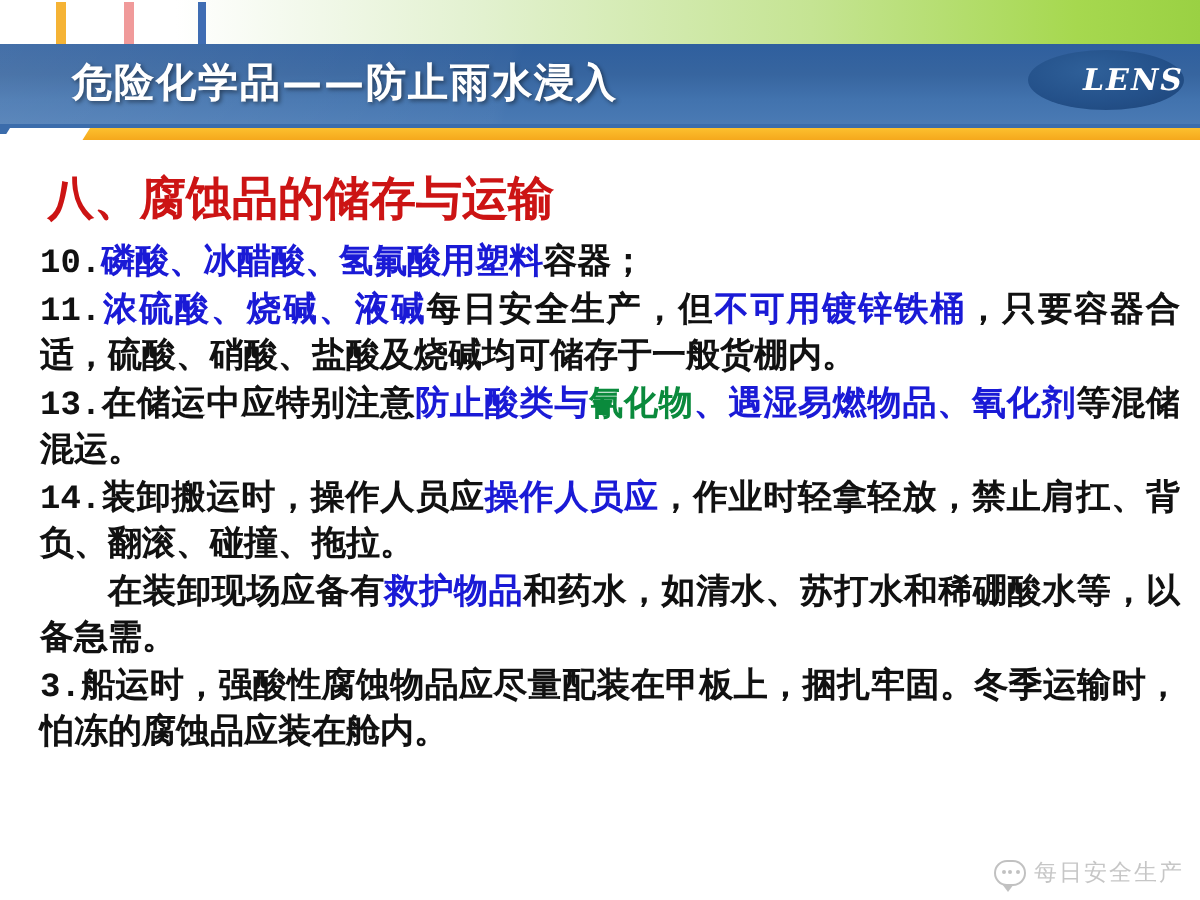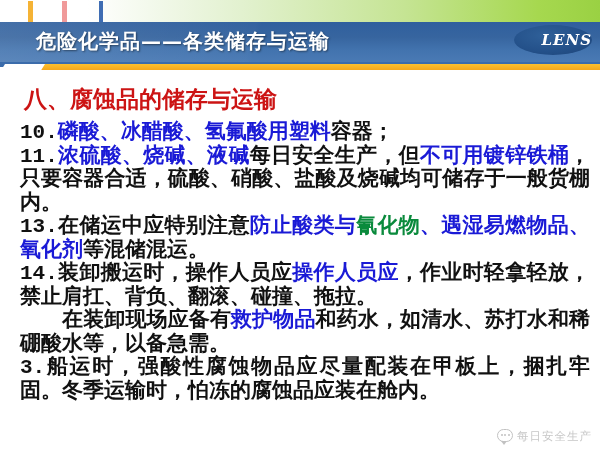--- a/index.html
+++ b/index.html
@@ -75,34 +75,34 @@
   .content{
     position:absolute; left:0; top:78px; width:600px; height:372px;font-family:Liberation Mono, monospace;
   }
   .heading{
     padding:6px 0 2px 24px;
     font-size:23px; font-weight:bold; color:#cc1414;
     letter-spacing:0px; white-space:nowrap;
   }
   .body{
     padding:4px 10px 0 20px;
-    font-size:21px; font-weight:bold; color:#111111;
+    font-size:17px; font-weight:bold; color:#111111;
     line-height:23.5px;
     text-align:justify;
   }
   .para{ margin:0; }
   .para + .para{ margin-top:0; }
   .indent{ text-indent:2em; }
   .b{ color:#1a1ad6; }      
   .g{ color:#0a8a3c;margin-top:20px; }      
 
   
   .watermark{
     position:absolute; right:8px; bottom:6px;
-    display:flex; align-items:flex-start; gap:4px;
+    display:flex; align-items:center; gap:4px;
     opacity:.42;
   }
   .watermark .bubble{
     width:16px; height:13px; border:1.6px solid #6d6d6d;
     border-radius:7px; position:relative; flex:0 0 auto;
   }
   .watermark .bubble:before{
     content:""; position:absolute; left:3px; bottom:-4px;
     width:0; height:0;
     border-left:3px solid transparent;
@@ -124,21 +124,21 @@
 
 <div class="topstrip">
   <div class="grad"></div>
   <div class="tick orange"></div>
   <div class="tick pink"></div>
   <div class="tick blue"></div>
 </div>
 
 <div class="header">
   <div class="sheen"></div>
-  <div class="title">危险化学品——各类储存与运输</div>
+  <div class="title">危险化学品——防止雨水浸入</div>
 </div>
 <div class="logo">
   <div class="txt">LENS</div>
 </div>
 <div class="rail-blue"></div>
 <div class="rail-yellow"></div>
 <div class="rail-cut"></div>
 
 <div class="content">
   <div class="heading">八、腐蚀品的储存与运输</div>

